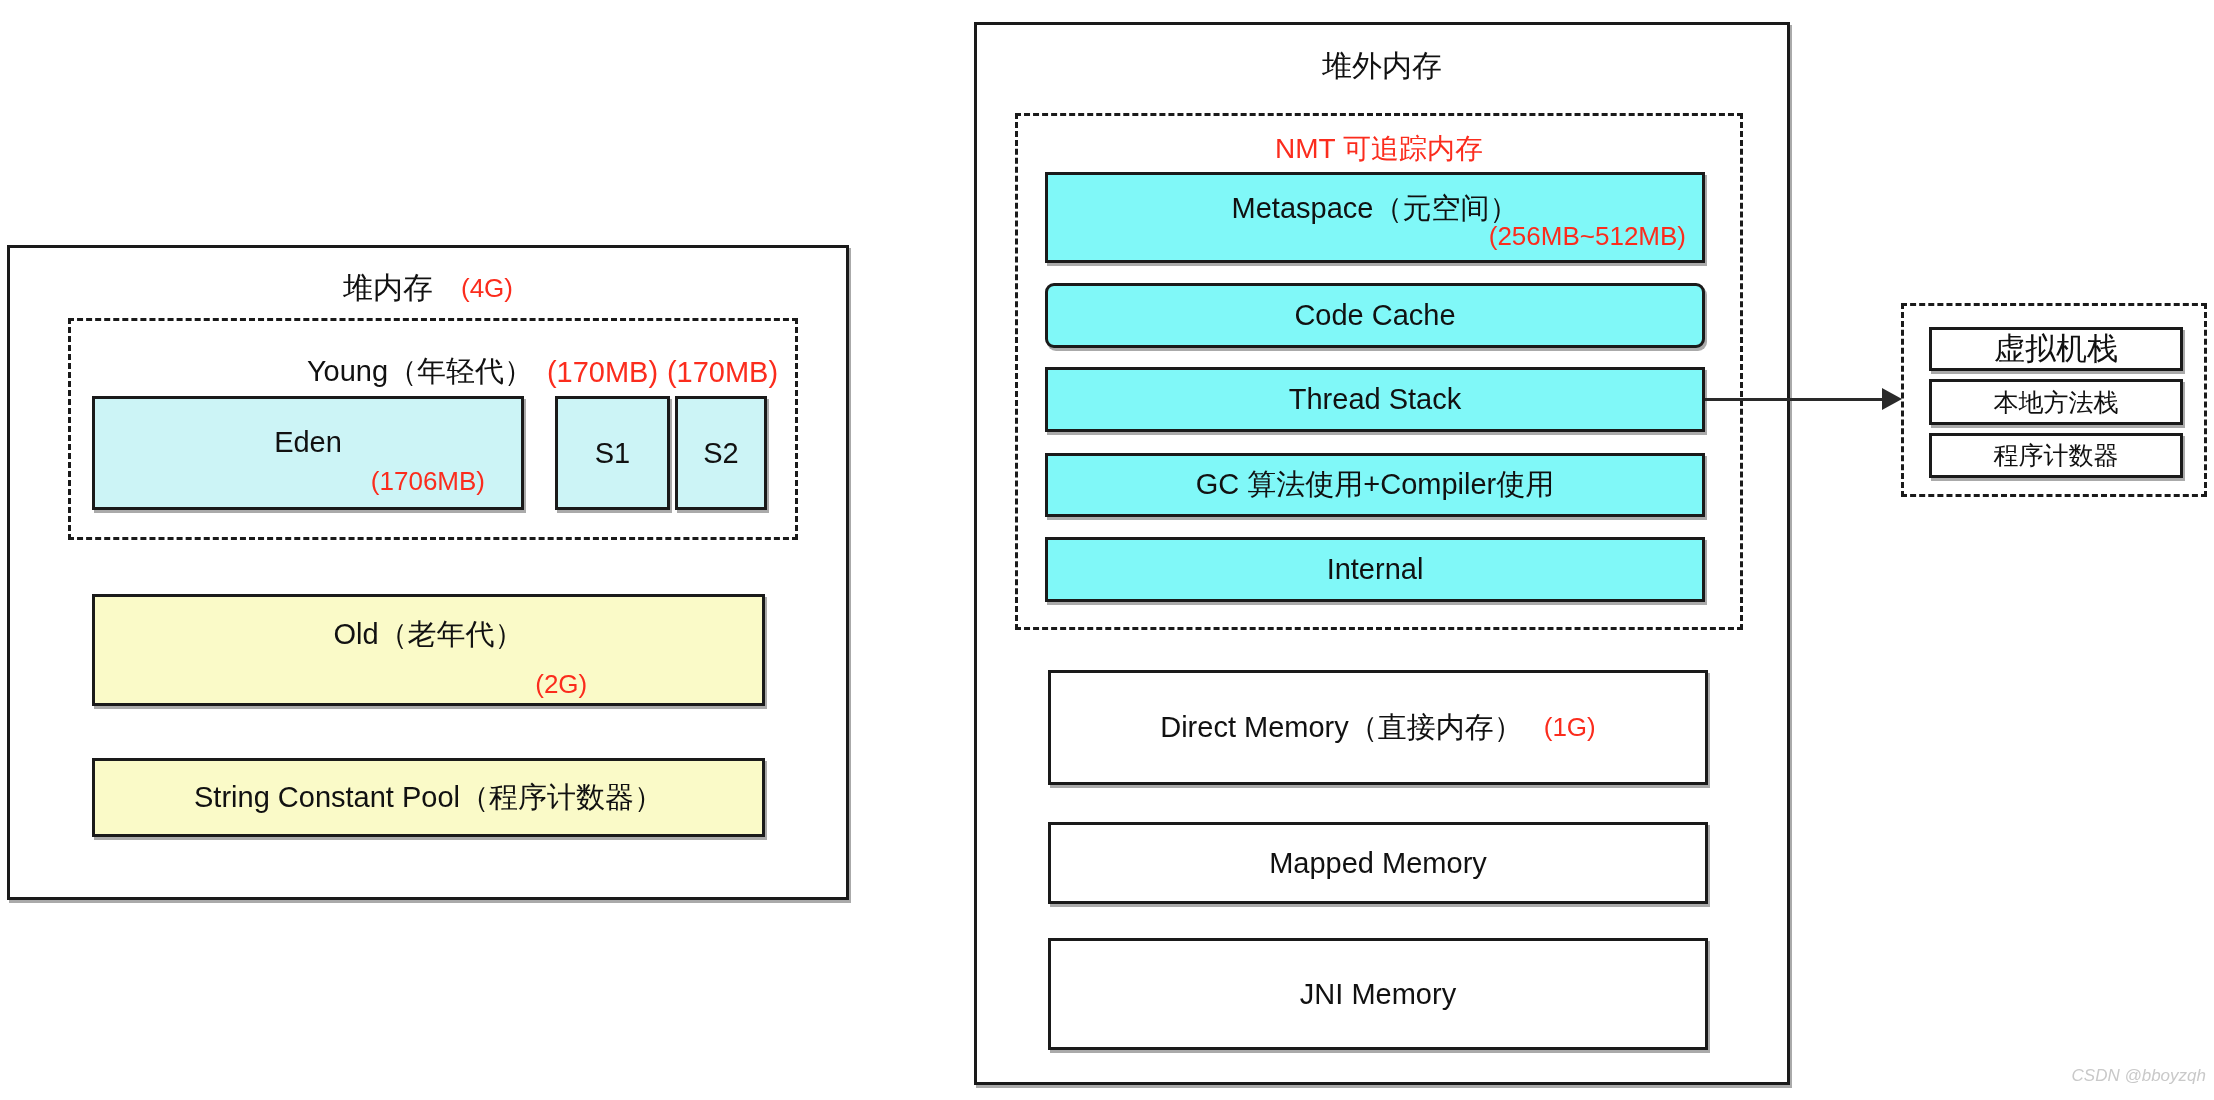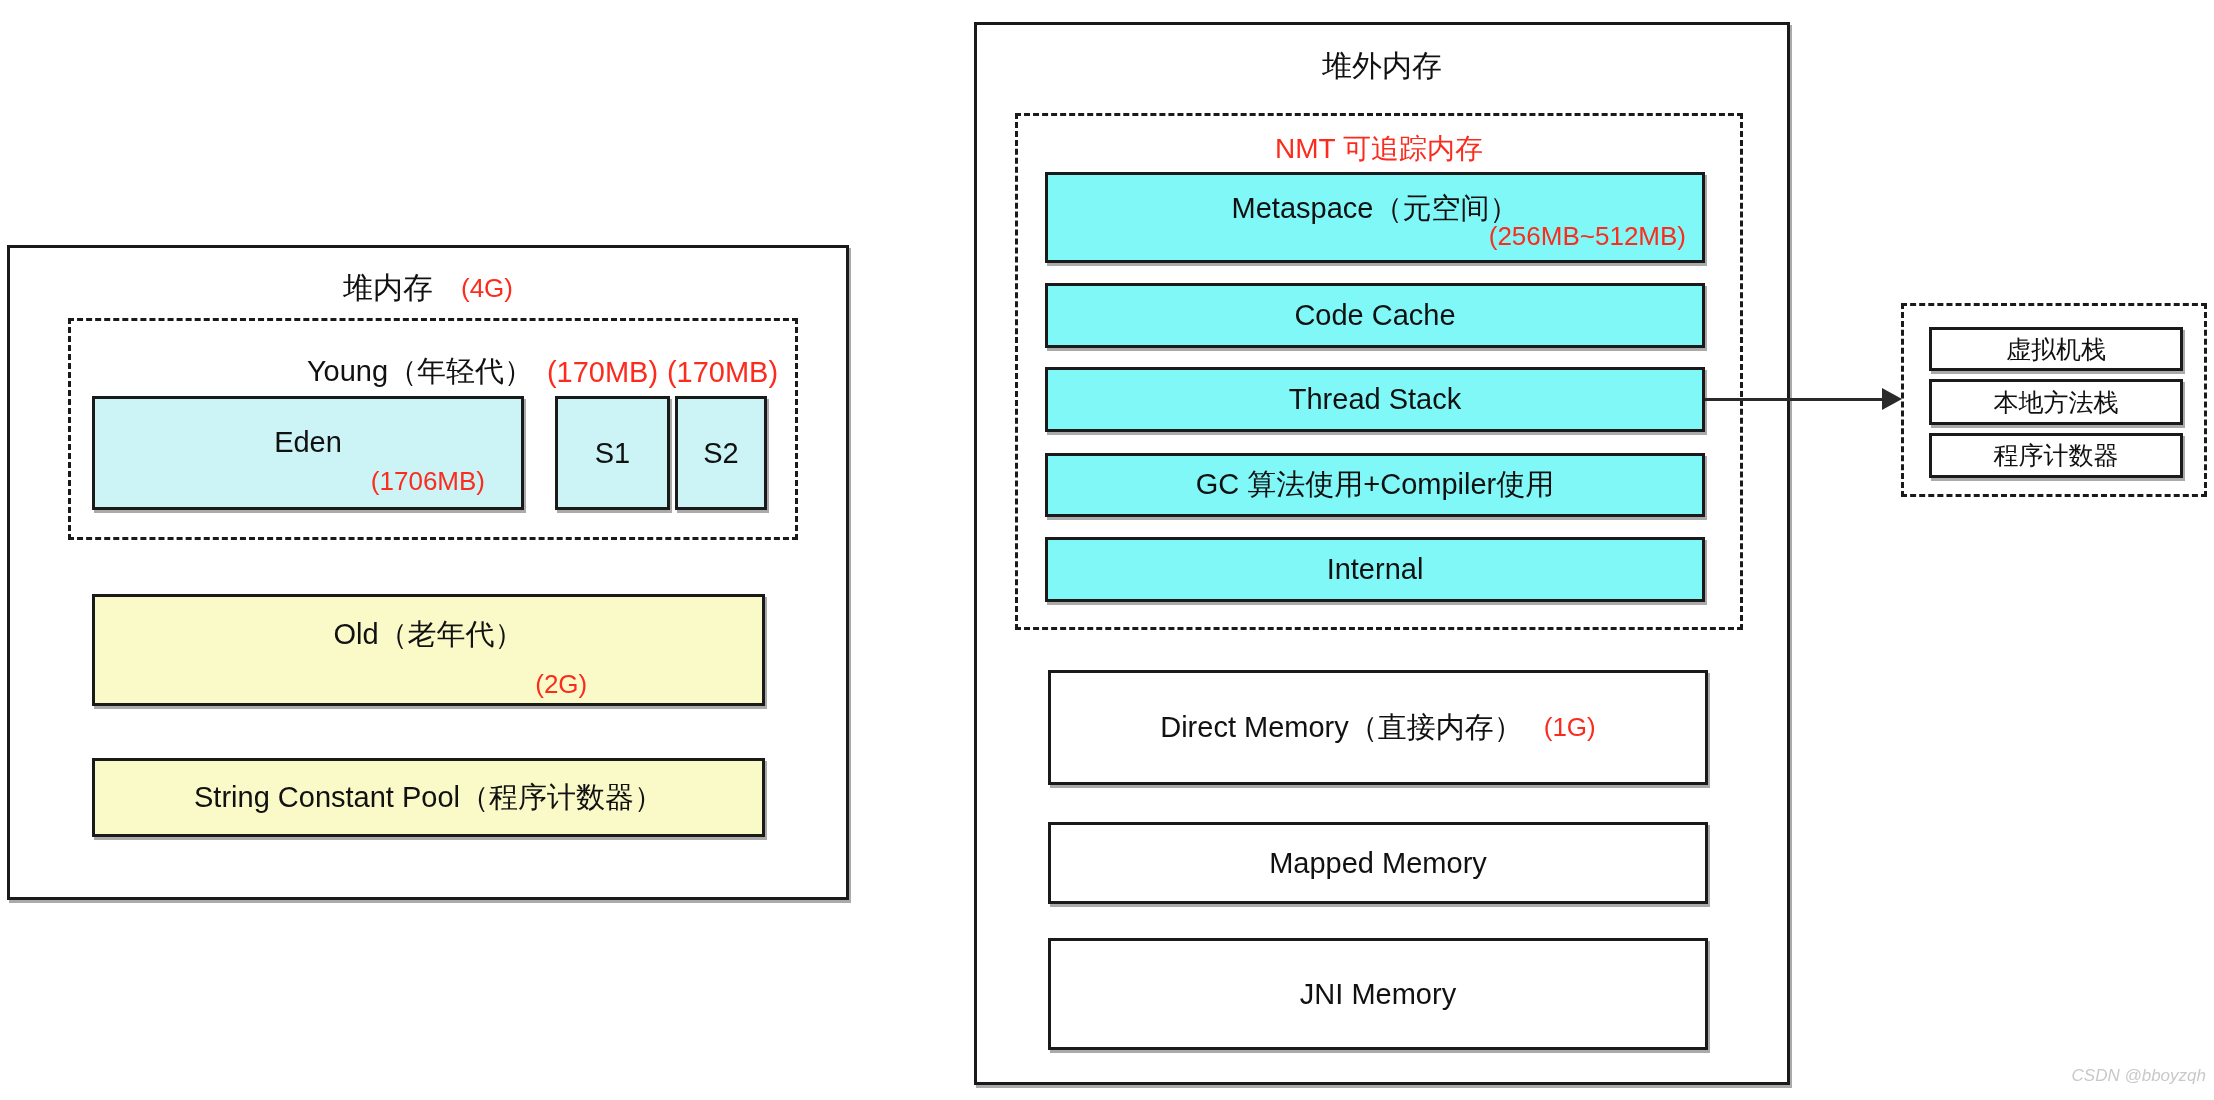--- a/index.html
+++ b/index.html
@@ -127,21 +127,21 @@
 
   <div class="dashed-box" style="left:1015px; top:113px; width:728px; height:517px;"></div>
 
   <div class="free-label red-note" style="left:1015px; top:130px; width:728px; text-align:center; font-size:28px;">NMT 可追踪内存</div>
 
   <div class="solid-box cyan-bright" style="left:1045px; top:172px; width:660px; height:91px;">
     <div class="center-label" style="padding-bottom:18px;">Metaspace（元空间）</div>
     <div class="red-note" style="position:absolute; right:16px; bottom:8px;">(256MB~512MB)</div>
   </div>
 
-  <div class="solid-box cyan-bright" style="left:1045px; top:283px; width:660px; height:65px;">
+  <div class="solid-box cyan-bright" style="left:1045px; top:283px; width:660px; height:65px;border-radius:9px;">
     <div class="center-label">Code Cache</div>
   </div>
 
   <div class="solid-box cyan-bright" style="left:1045px; top:367px; width:660px; height:65px;">
     <div class="center-label">Thread Stack</div>
   </div>
 
   <div class="solid-box cyan-bright" style="left:1045px; top:537px; width:660px; height:65px;">
     <div class="center-label">Internal</div>
   </div>
@@ -166,21 +166,21 @@
   </div>
 
   <div>
     <div class="arrow-line" style="left:1705px; top:398px; width:180px;"></div>
     <div class="arrow-head" style="left:1882px; top:388px;"></div>
   </div>
 
   <div class="dashed-box" style="left:1901px; top:303px; width:306px; height:194px;"></div>
 
   <div class="solid-box" style="left:1929px; top:327px; width:254px; height:44px;">
-    <div class="center-label" style="font-size:25px;">虚拟机栈</div>
+    <div class="center-label" style="font-size:31px;">虚拟机栈</div>
   </div>
   <div class="solid-box" style="left:1929px; top:379px; width:254px; height:46px;">
     <div class="center-label" style="font-size:25px;">本地方法栈</div>
   </div>
   <div class="solid-box" style="left:1929px; top:433px; width:254px; height:45px;">
     <div class="center-label" style="font-size:25px;">程序计数器</div>
   </div>
 
   <div class="watermark" style="right:8px; top:1066px;">CSDN @bboyzqh</div>
 

